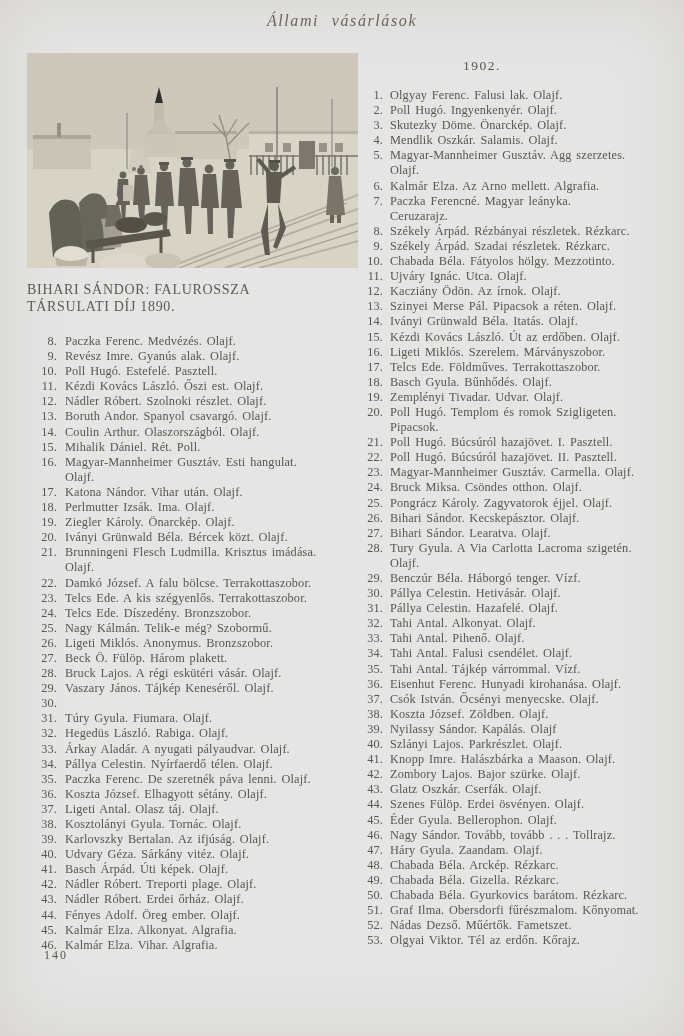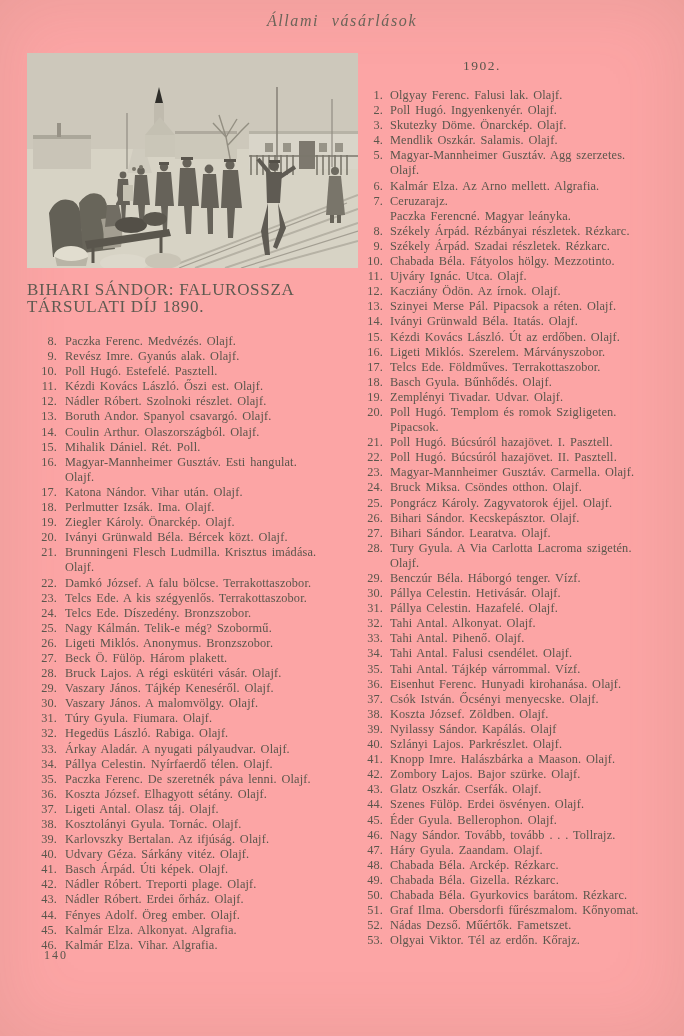--- a/index.html
+++ b/index.html
@@ -1,19 +1,19 @@
 <!DOCTYPE html>
 <html><head>
 <meta charset="utf-8">
 <style>
   html,body { margin:0; padding:0; }
   .page {
     position: relative;
     width: 684px; height: 1036px;
-    background: #fca5a5;
+    background: #e5e5e5;
     font-family: "Liberation Serif", "DejaVu Serif", serif;
     color: #5a564c;
     overflow: hidden;
     box-shadow: inset 0 0 70px rgba(120,108,80,0.14);
   }
   .header-title {
     position: absolute; top: 12px; left: 0; width: 100%;
     text-align: center;
     font-style: italic;
     font-size: 16px;
@@ -23,21 +23,21 @@
   }
   .col-left  { position: absolute; left: 27px;  top: 53px; width: 331px; }
   .col-right { position: absolute; left: 362px; top: 50px; width: 297px; font-family: Liberation Serif, serif; }
 
   .painting {
     width: 331px; height: 215px;
     display: block;
   }
   .caption {
     margin-top: 13px;
-    font-size: 17px;
+    font-size: 14px;
     line-height: 17px;
     letter-spacing: 0.7px;
     color: #5e5a50;
   }
   .caption .cap-line { display: block; }
 
   .year-heading {
     width: 240px;
     text-align: center;
     font-size: 13.5px;
@@ -351,23 +351,20 @@
           </span>
         </li>
         <li class="entry">
           <span class="num">29.</span>
           <span class="txt">
             <span class="line">Vaszary János. Tájkép Keneséről. Olajf.</span>
           </span>
         </li>
         <li class="entry">
           <span class="num">30.</span>
-          <span class="txt">
-            <span class="line">Vaszary János. A malomvölgy. Olajf.</span>
-          </span>
         </li>
         <li class="entry">
           <span class="num">31.</span>
           <span class="txt">
             <span class="line">Túry Gyula. Fiumara. Olajf.</span>
           </span>
         </li>
         <li class="entry">
           <span class="num">32.</span>
           <span class="txt">
@@ -497,22 +494,22 @@
         </li>
         <li class="entry">
           <span class="num">6.</span>
           <span class="txt">
             <span class="line">Kalmár Elza. Az Arno mellett. Algrafia.</span>
           </span>
         </li>
         <li class="entry">
           <span class="num">7.</span>
           <span class="txt">
+            <span class="line">Paczka Ferencné. Magyar leányka.</span>
             <span class="line">Ceruzarajz.</span>
-            <span class="line">Paczka Ferencné. Magyar leányka.</span>
           </span>
         </li>
         <li class="entry">
           <span class="num">8.</span>
           <span class="txt">
             <span class="line">Székely Árpád. Rézbányai részletek. Rézkarc.</span>
           </span>
         </li>
         <li class="entry">
           <span class="num">9.</span>

